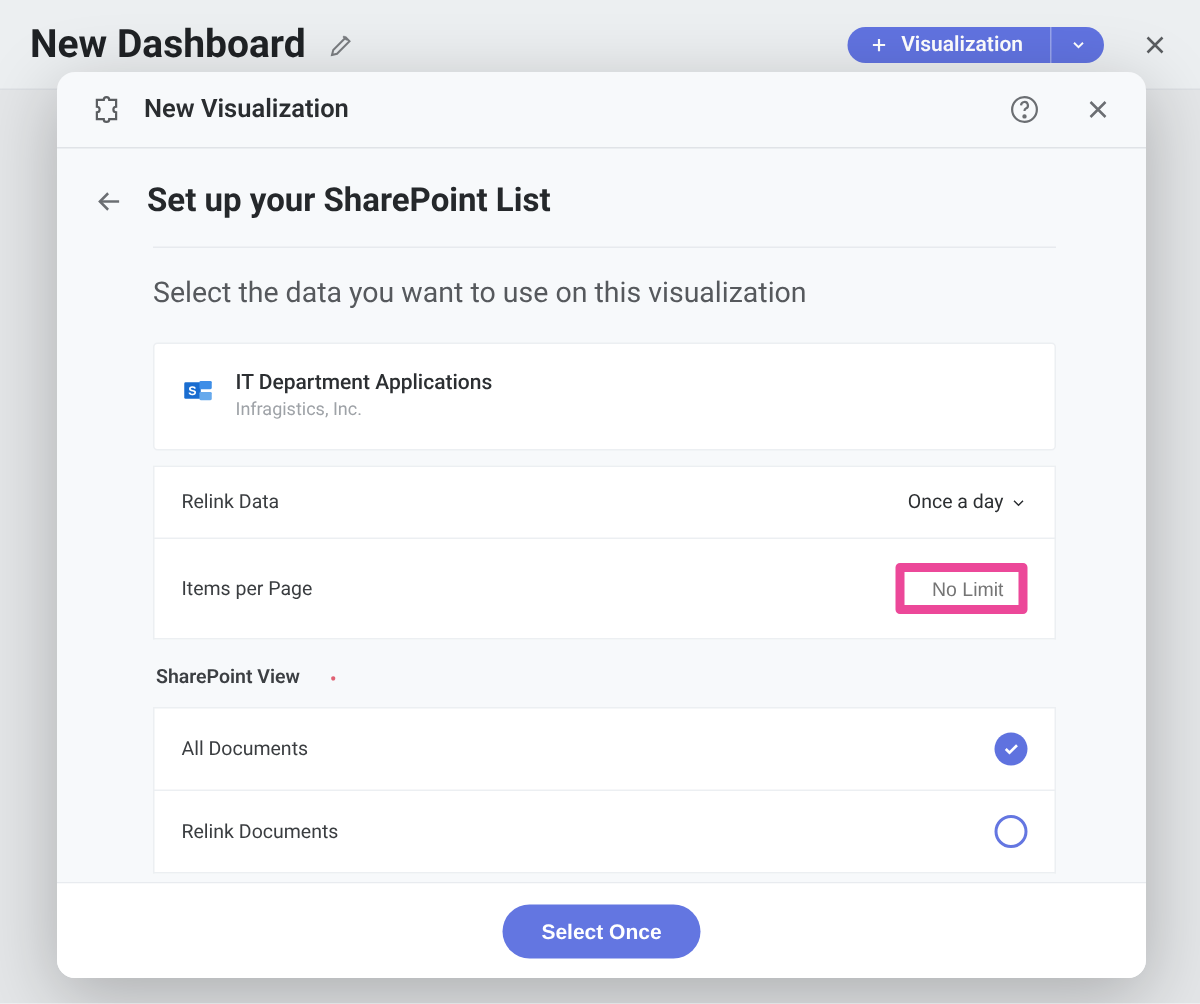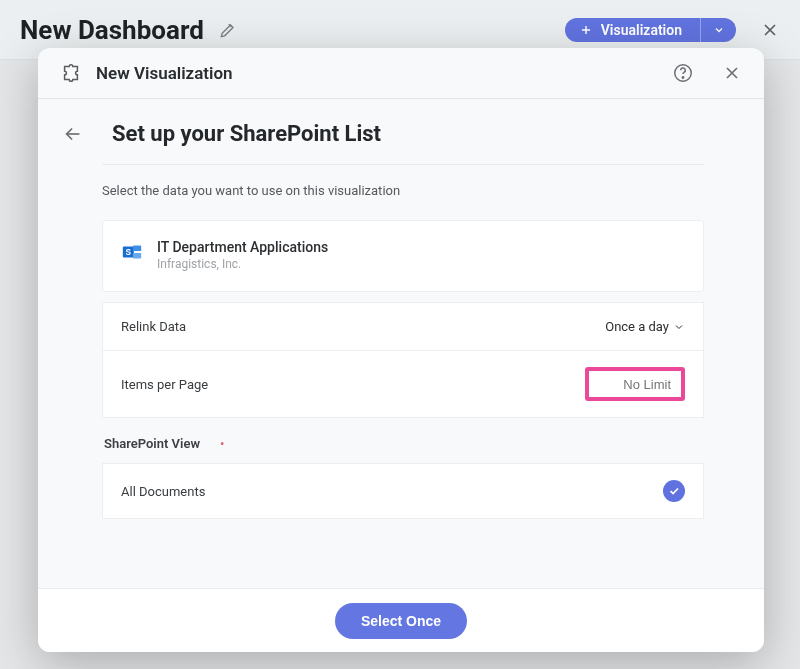--- a/index.html
+++ b/index.html
@@ -103,36 +103,36 @@
   .modal-close { margin-left: 14px; }
 
   .modal-body {
     flex: 1;
     overflow-y: auto;
     padding: 22px 60px 12px 22px;
   }
   .setup-header {
     display: flex;
     align-items: center;
-    gap: 28px;
+    gap: 14px;
     margin-bottom: 18px;
   }
   .back-icon { color: #6b6e72; cursor: pointer; margin-left: 2px; }
   .setup-title {
     font-size: 22px;
     font-weight: 700;
     color: #25282b;
   }
 
   .content-col {
     margin-left: 42px;
   }
   .hr { border: none; border-top: 1px solid #e7eaee; margin-bottom: 18px; }
   .desc {
-    font-size: 13px;
+    font-size: 19px;
     color: #56595d;
     margin-bottom: 22px;
   }
 
   .card {
     background: #fff;
     border: 1px solid #eceff2;
     border-radius: 3px;
   }
   .source-card { padding: 18px 18px 20px 18px; display: flex; gap: 14px; align-items: flex-start; margin-bottom: 10px;}
@@ -148,23 +148,23 @@
     align-items: center;
     justify-content: space-between;
     padding: 16px 18px;
     font-size: 13px;
     color: #3a3d40;
   }
   .settings-block { margin-bottom: 18px; }
   .settings-block .setting-row:first-child { border-top: 1px solid #eceff2; }
   .refresh-val { display:flex; align-items:center; gap:4px; color:#2c2f32; cursor:pointer;}
   .items-input {
-    border: 4px solid #ec4899;
+    border: 6px solid #ec4899;
     border-radius: 3px;
-    width: 100px;
+    width: 88px;
     height: 34px;
     text-align: right;
     padding: 0 10px;
     font-size: 13px;
     color: #b4b8bd;
     background:#fff;
   }
 
   .section-label {
     font-size: 13px;
@@ -324,20 +324,24 @@
 
       <div class="view-list">
         <div class="setting-row" style="border-top:1px solid #eceff2;">
           <span>All Documents</span>
           <span class="radio-on">
             <svg width="12" height="12" viewBox="0 0 24 24" fill="none" stroke="#fff" stroke-width="3.5">
                 <path d="M5 12l5 5L20 7"></path>
               </svg>
           </span>
         </div>
+        <div class="setting-row">
+          <span>Relink Documents</span>
+          <span class="radio-off"></span>
+        </div>
       </div>
     </div>
   </div>
 
   <div class="modal-footer">
     <button class="select-btn">Select Once</button>
   </div>
 </div>
 
 </body></html>

